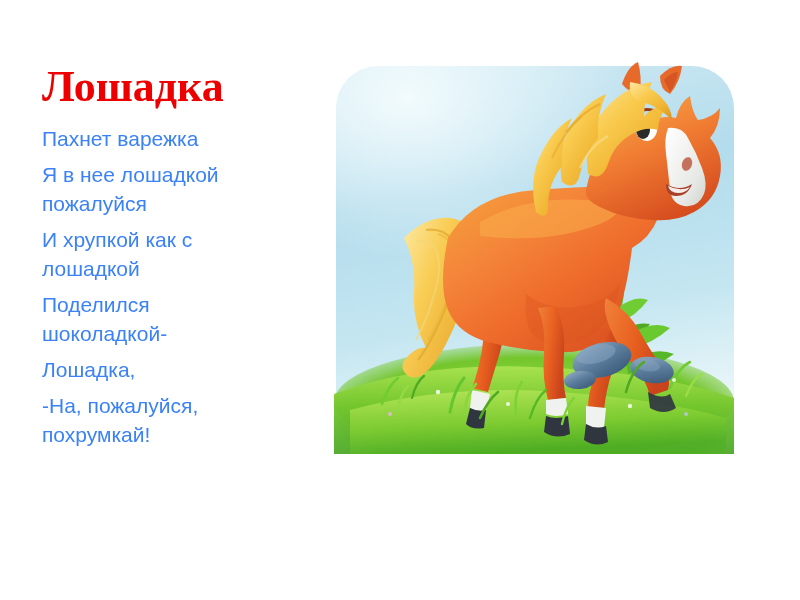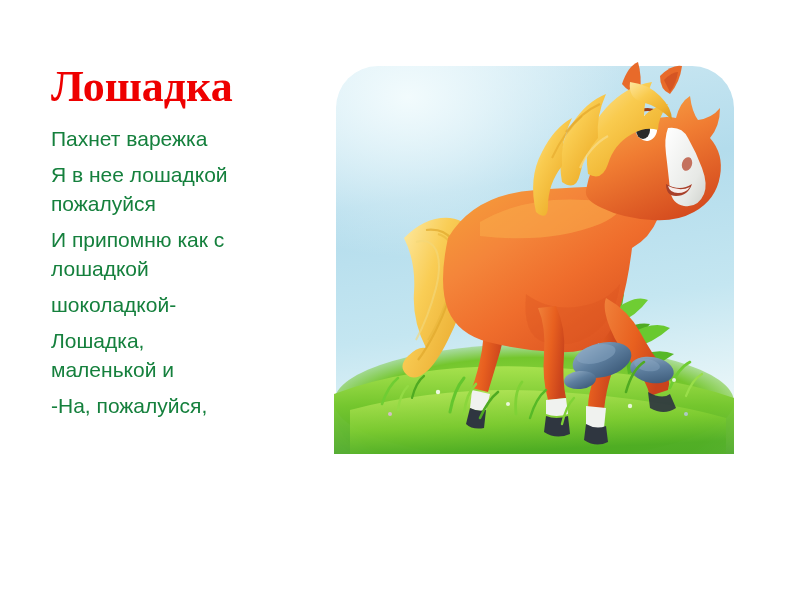--- a/index.html
+++ b/index.html
@@ -16,21 +16,21 @@
   }
   .slide {
     position: absolute;
     inset: 0;
     background: #ffffff;
   }
 
   
   .text-col {
     position: absolute;
-    left: 51px;
+    left: 42px;
     top: 62px;
     width: 268px;
   }
   .poem-title {
     font-family: "Liberation Serif", serif;
     font-weight: bold;
     font-size: 44px;
     line-height: 50px;
     color: #ee0000;
     letter-spacing: 0px;
@@ -42,21 +42,21 @@
     padding: 0;
     list-style: none;
   }
   .stanza {
     margin: 0 0 7px 0;
   }
   .poem-line {
     font-family: "Liberation Sans", sans-serif;
     font-size: 21px;
     line-height: 29px;
-    color: #15803d;
+    color: #3b82f6;
     white-space: nowrap;
   }
 
   
   .illustration {
     position: absolute;
     left: 330px;
     top: 62px;
     width: 408px;
     height: 392px;
@@ -103,35 +103,36 @@
       <div class="stanza">
         <div class="poem-line">Пахнет варежка</div>
       </div>
 
       <div class="stanza">
         <div class="poem-line">Я в нее лошадкой</div>
         <div class="poem-line">пожалуйся</div>
       </div>
 
       <div class="stanza">
-        <div class="poem-line">И припомню как с</div>
+        <div class="poem-line">И хрупкой как с</div>
         <div class="poem-line">лошадкой</div>
       </div>
 
       <div class="stanza">
+        <div class="poem-line">Поделился</div>
         <div class="poem-line">шоколадкой-</div>
       </div>
 
       <div class="stanza">
         <div class="poem-line">Лошадка,</div>
-        <div class="poem-line">маленькой и</div>
       </div>
 
       <div class="stanza">
         <div class="poem-line">-На, пожалуйся,</div>
+        <div class="poem-line">похрумкай!</div>
       </div>
 
     </div>
   </div>
 
   <figure class="illustration" style="margin:0;">
     <div class="ill-inner">
       <div class="ill-mask">
         <div class="sky"></div>
 

